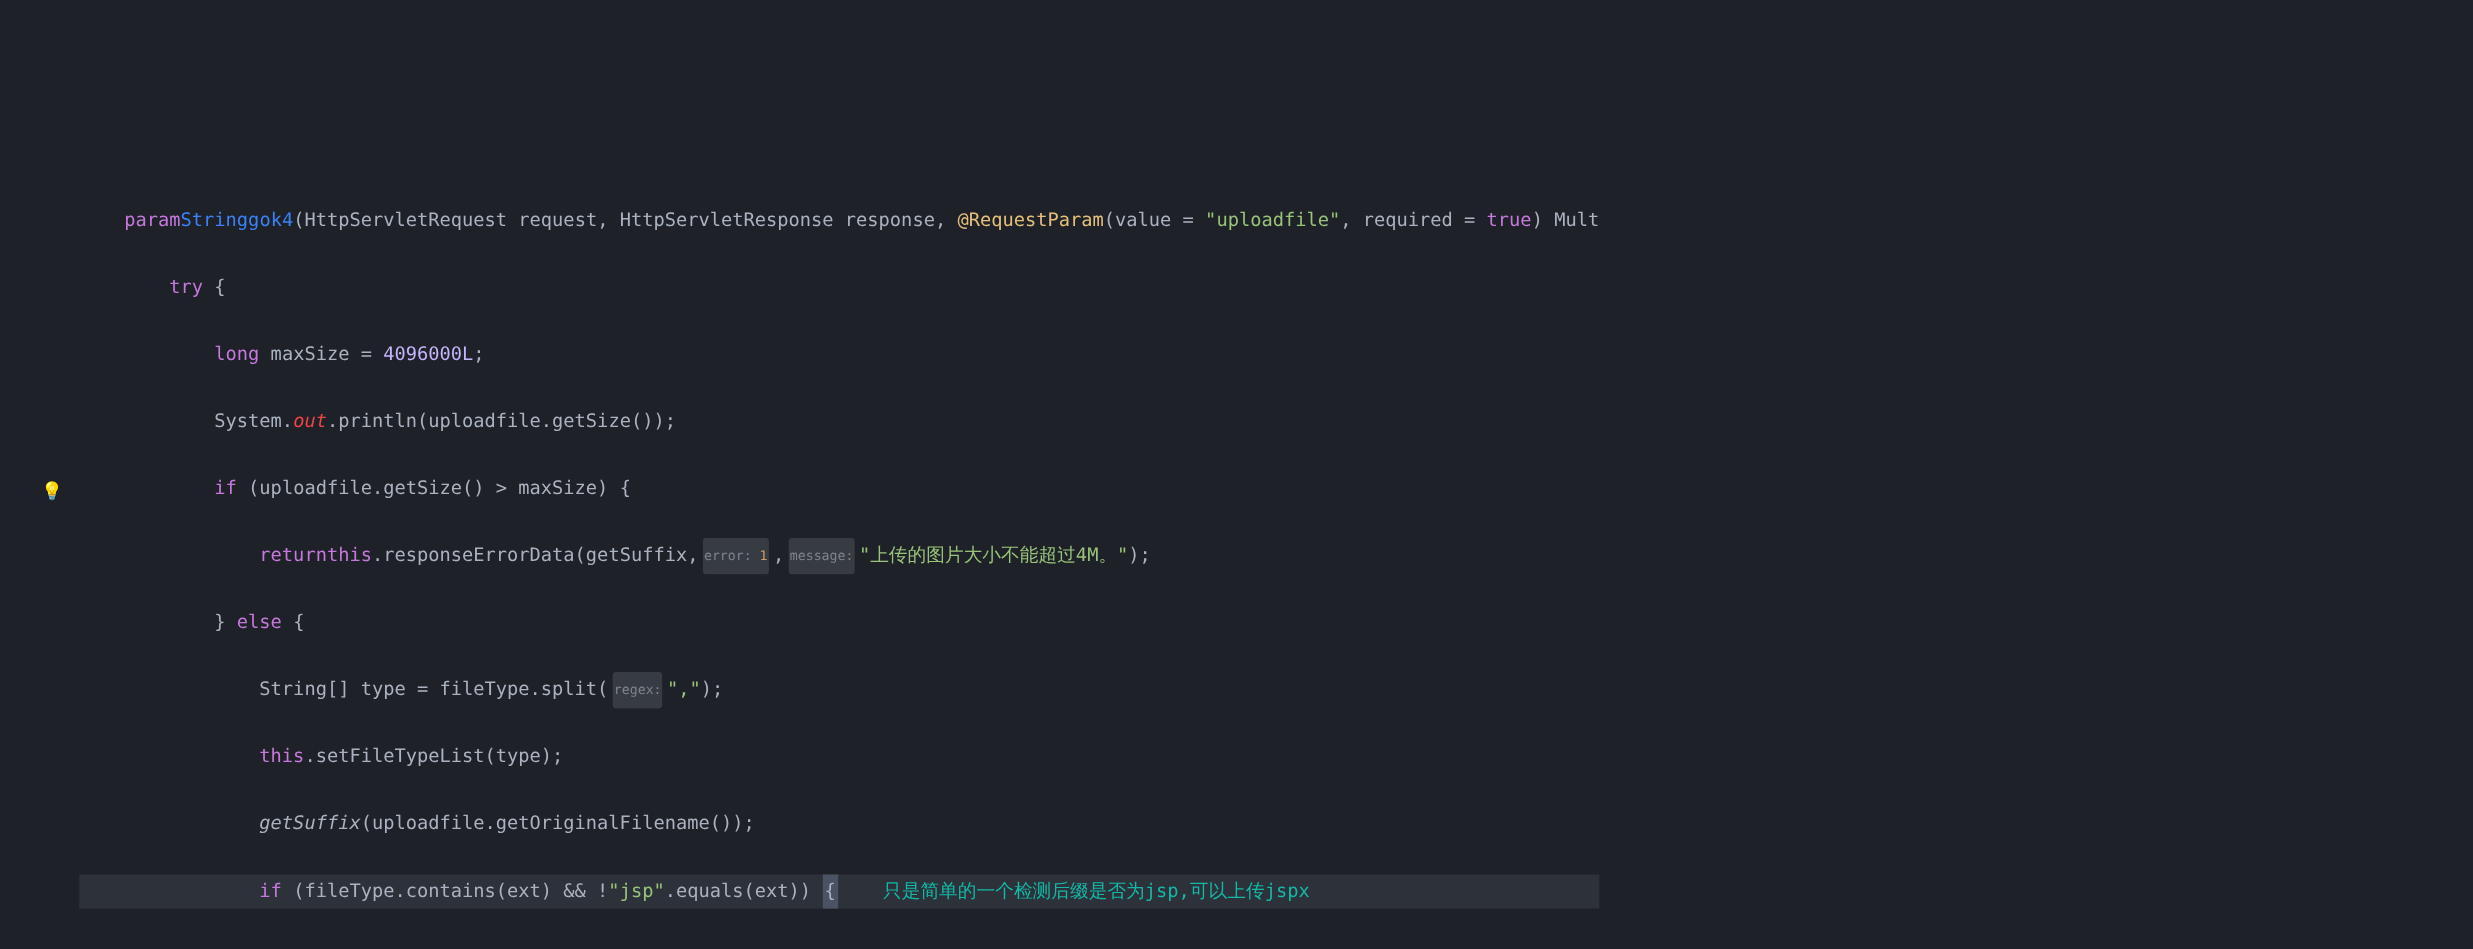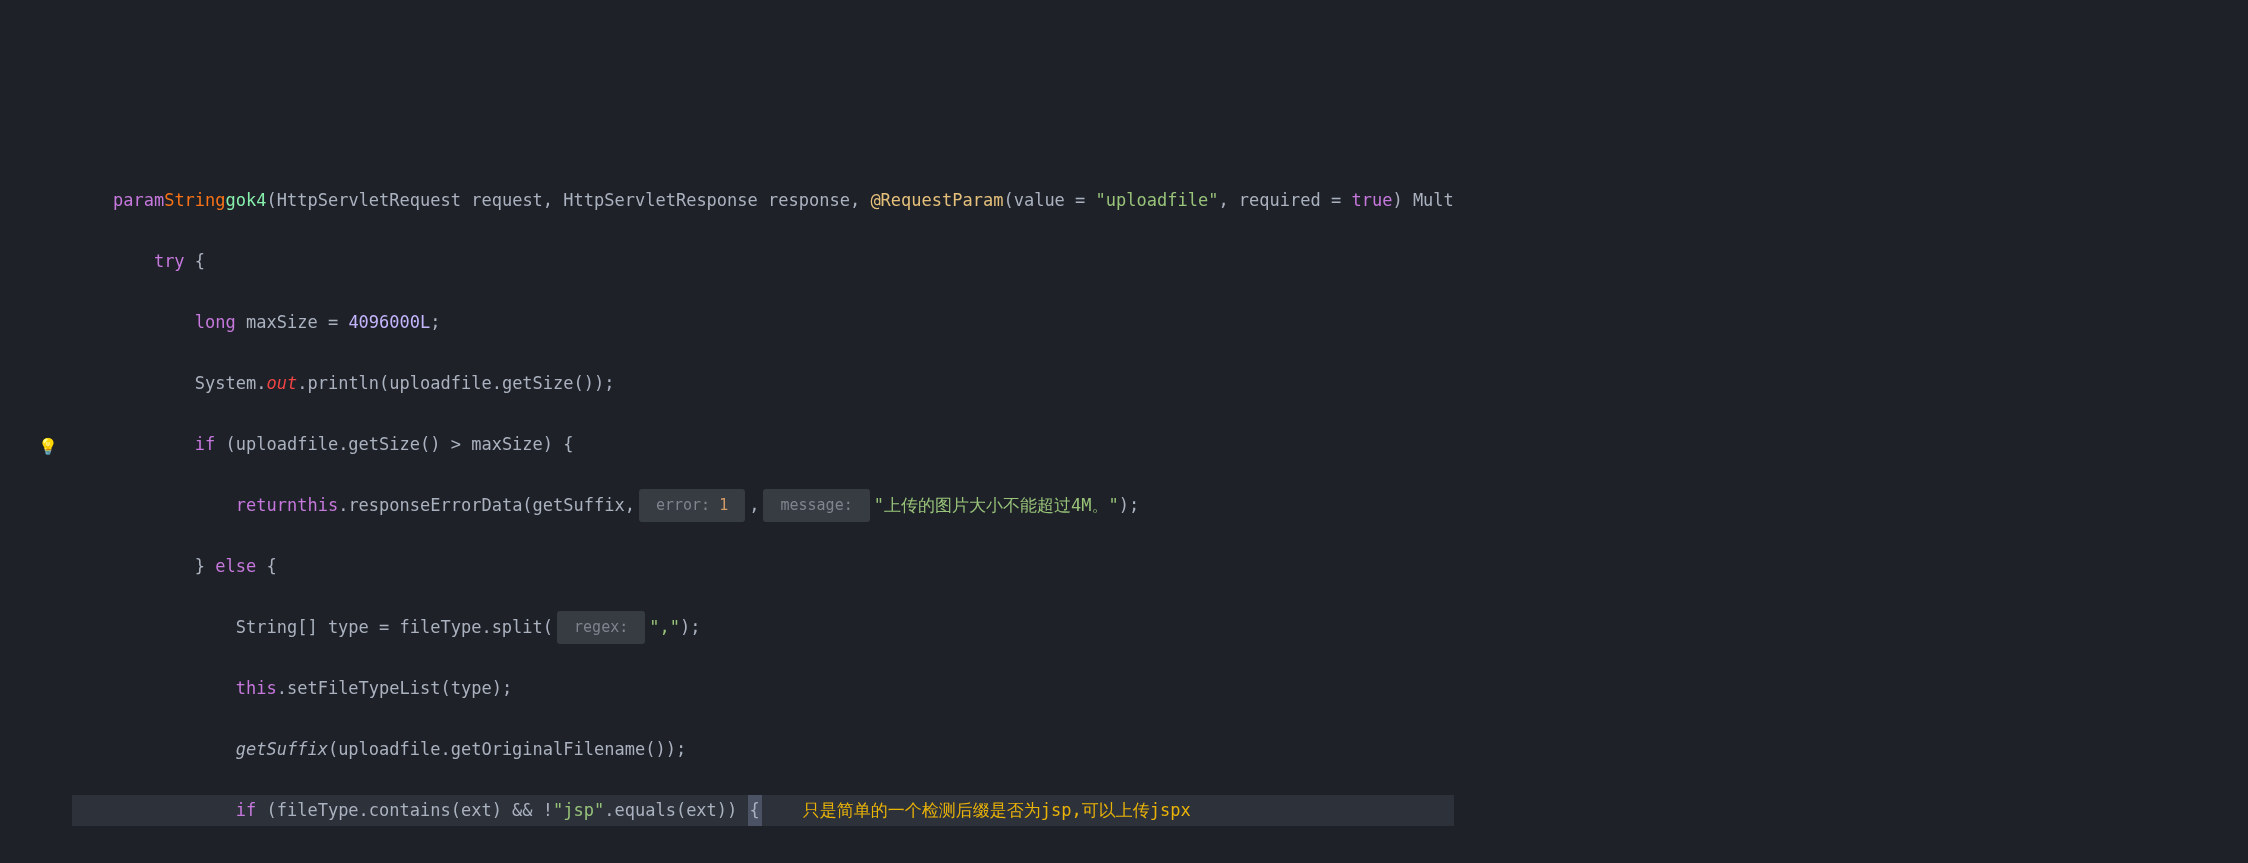--- a/index.html
+++ b/index.html
@@ -36,37 +36,37 @@
     }
     .line {
       height: 30.5px;
       display: flex;
       align-items: center;
     }
     .line.highlight {
       background: #2c313a;
     }
     .kw { color: #c678dd; }
-    .type { color: #f97316; }
-    .method-def { color: #86efac; }
+    .type { color: #3b82f6; }
+    .method-def { color: #3b82f6; }
     .str { color: #98c379; }
     .num { color: #c4b5fd; }
     .field { color: #ef4444; font-style: italic; }
     .anno { color: #e5c07b; }
     .param-hint {
       background: #373b42;
       color: #7f848e;
-      padding: 1px 17px;
+      padding: 1px 1px;
       border-radius: 3px;
-      font-size: 15px;
+      font-size: 12px;
       margin: 16px 4px;
     }
     .param-val { color: #d19a66; }
     .ital { font-style: italic; }
-    .comment-red { color: #eab308; }
+    .comment-red { color: #14b8a6; }
     .cursor-block {
       background: #4b5263;
       padding: 0 2px;
     }
   </style>
 </head>
 <body>
 
 
 

